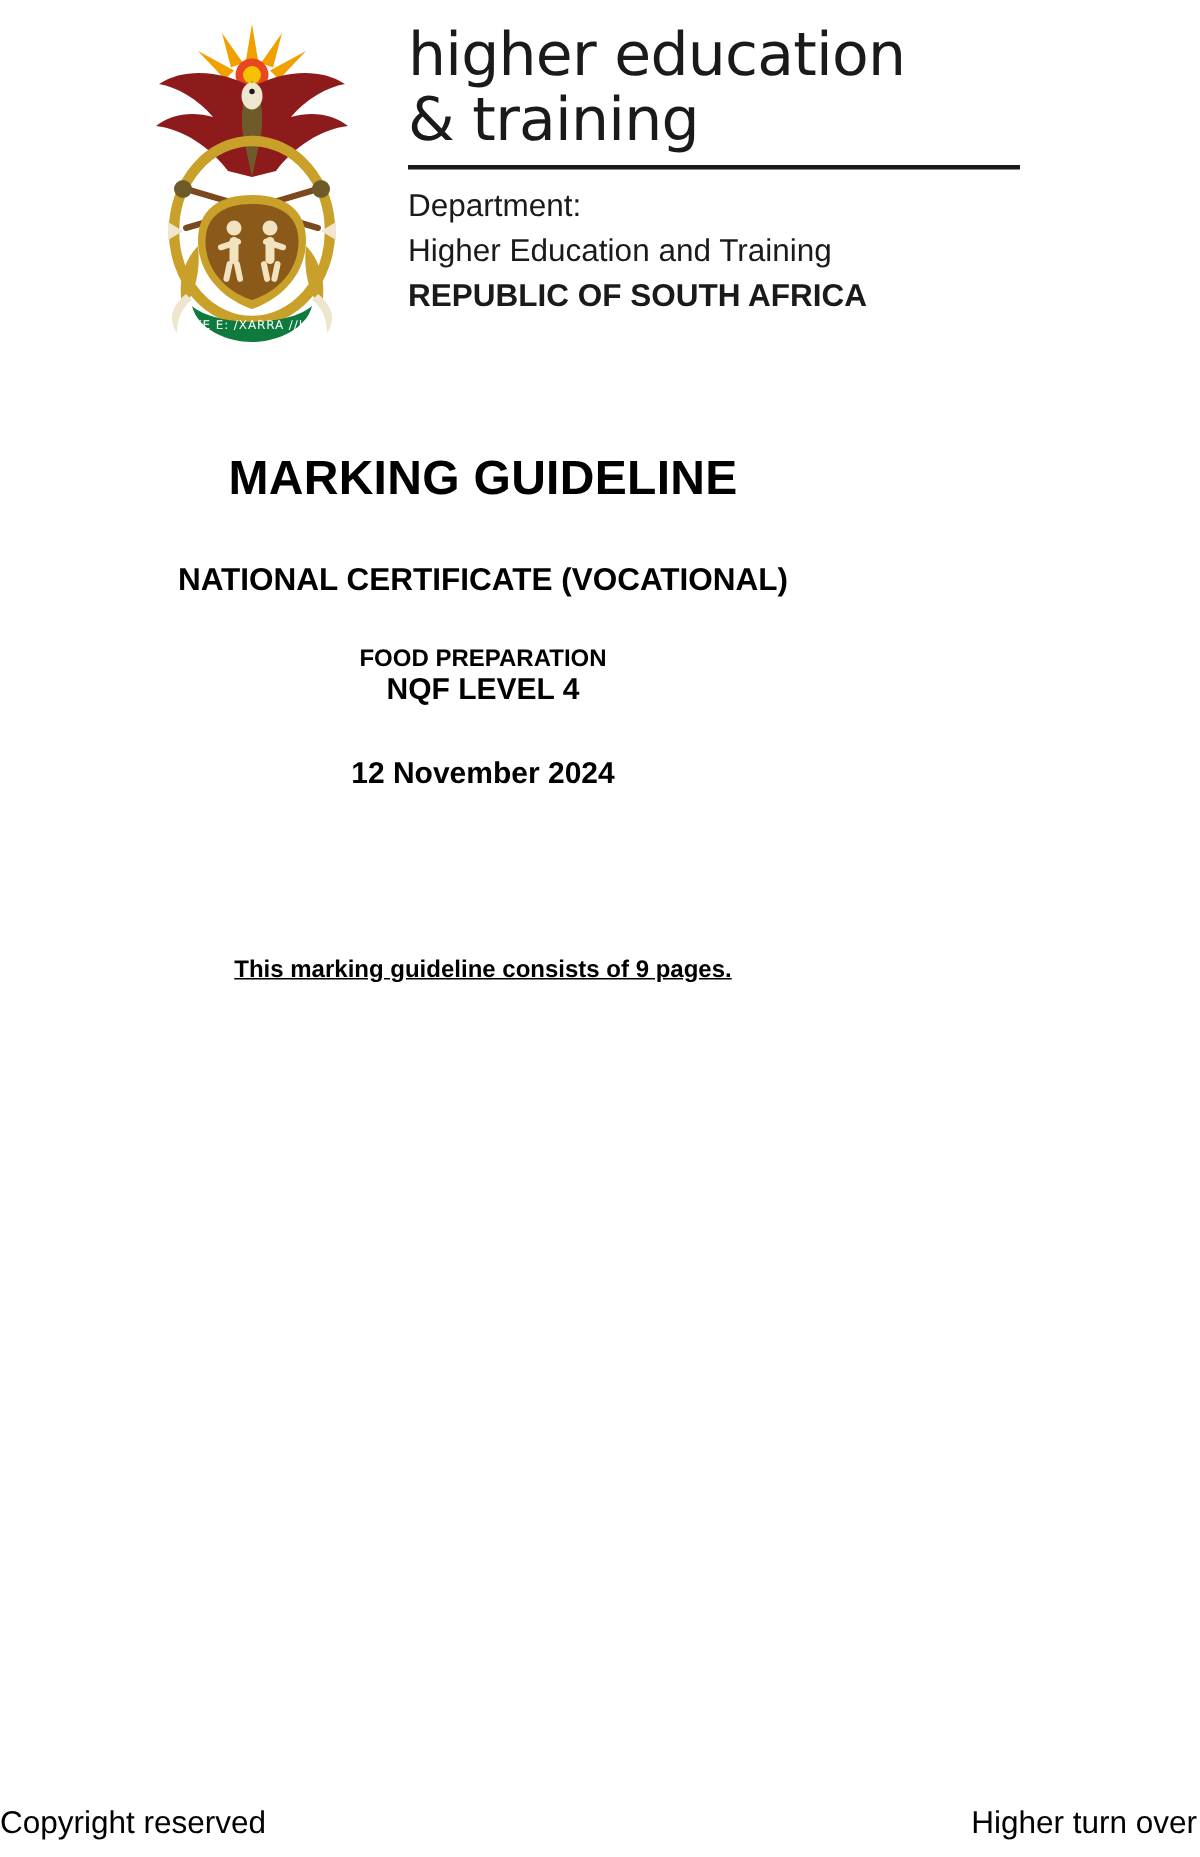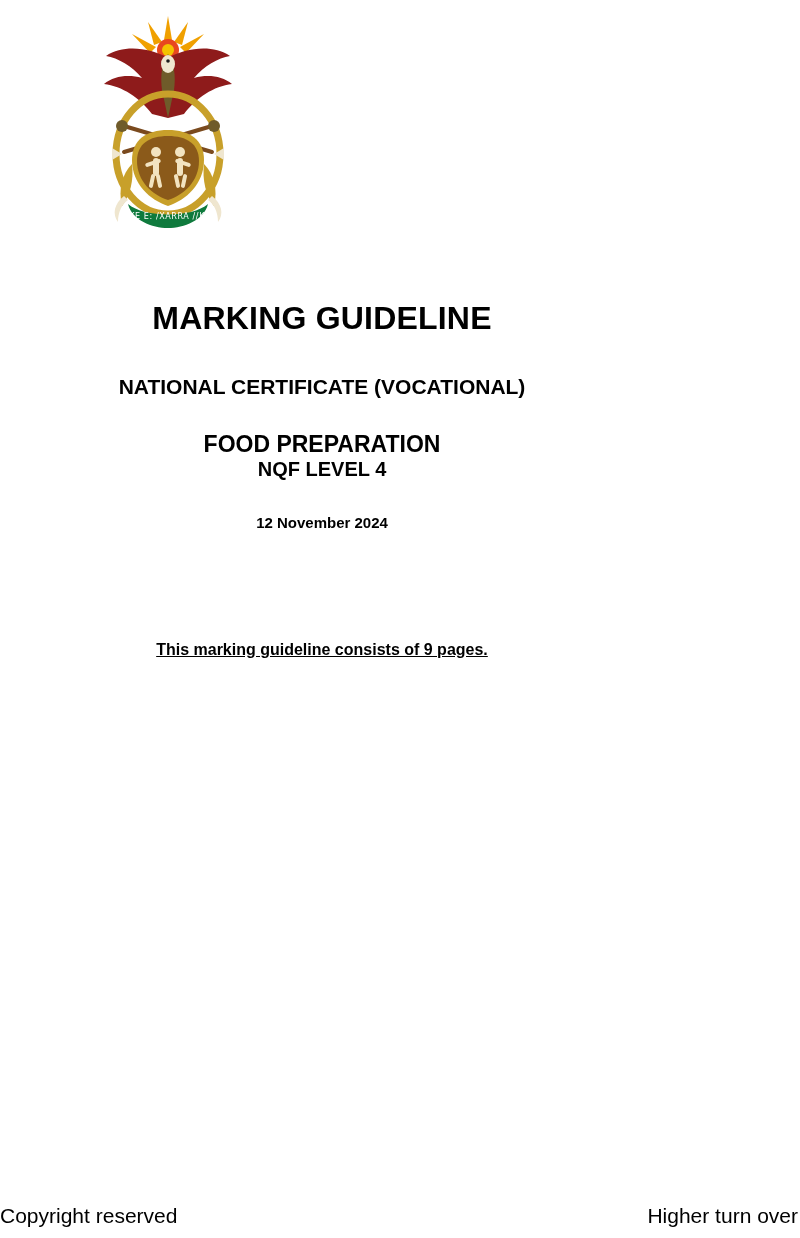--- a/index.html
+++ b/index.html
@@ -80,31 +80,31 @@
     letter-spacing: 0.2px;
     margin: 0;
   }
   .cert-line {
     margin-top: 38px;
     font-size: 21px;
     font-weight: bold;
   }
   .subject {
     margin-top: 32px;
-    font-size: 23px;
+    font-size: 16px;
     font-weight: bold;
   }
   .nqf {
     margin-top: 0;
     font-size: 20px;
     font-weight: bold;
   }
   .exam-date {
     margin-top: 33px;
-    font-size: 15px;
+    font-size: 20px;
     font-weight: bold;
   }
   .pages-note {
     margin-top: 110px;
     font-size: 16px;
     font-weight: bold;
     text-decoration: underline;
   }
 
   
@@ -190,20 +190,30 @@
 
       <path d="M40 190 C56 204 104 204 120 190 C116 206 96 214 80 214
                C64 214 44 206 40 190 Z" fill="#0f7a3d"></path>
       <text x="80" y="205" font-family="DejaVu Sans, sans-serif" font-size="8" fill="#ffffff" text-anchor="middle" letter-spacing="0.6">!KE E: /XARRA //KE</text>
 
       <path d="M36 182 C26 190 24 200 30 208 C30 198 34 190 40 186 Z" fill="#efe6cf"></path>
       <path d="M124 182 C134 190 136 200 130 208 C130 198 126 190 120 186 Z" fill="#efe6cf"></path>
     </svg>
   </div>
 
+  <div class="wordmark">
+    <div class="line1">higher education</div>
+    <div class="line2">&amp; training</div>
+    <div class="rule"></div>
+    <div class="dept">
+      <div>Department:</div>
+      <div>Higher Education and Training</div>
+      <div class="bold">REPUBLIC OF SOUTH AFRICA</div>
+    </div>
+  </div>
 </div>
 
 <div class="titles">
   <h1 class="doc-title">MARKING GUIDELINE</h1>
   <div class="cert-line">NATIONAL CERTIFICATE (VOCATIONAL)</div>
   <div class="subject">FOOD PREPARATION</div>
   <div class="nqf">NQF LEVEL 4</div>
   <div class="exam-date">12 November 2024</div>
   <div class="pages-note">This marking guideline consists of 9 pages.</div>
 </div>

